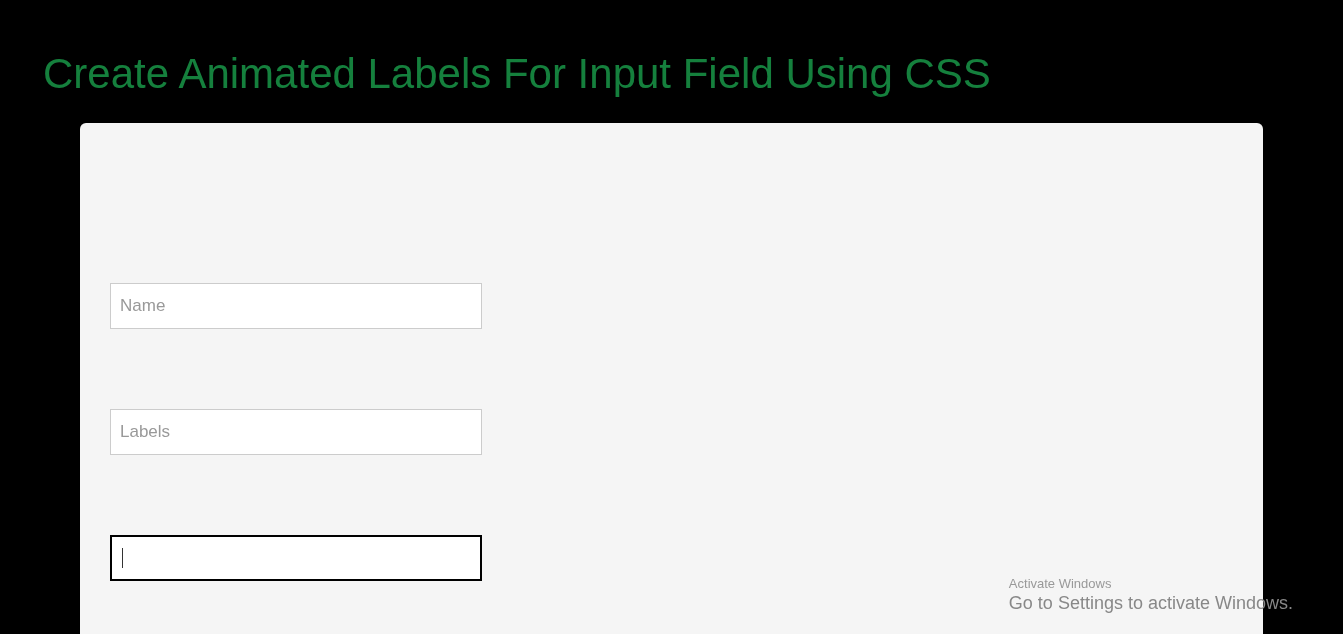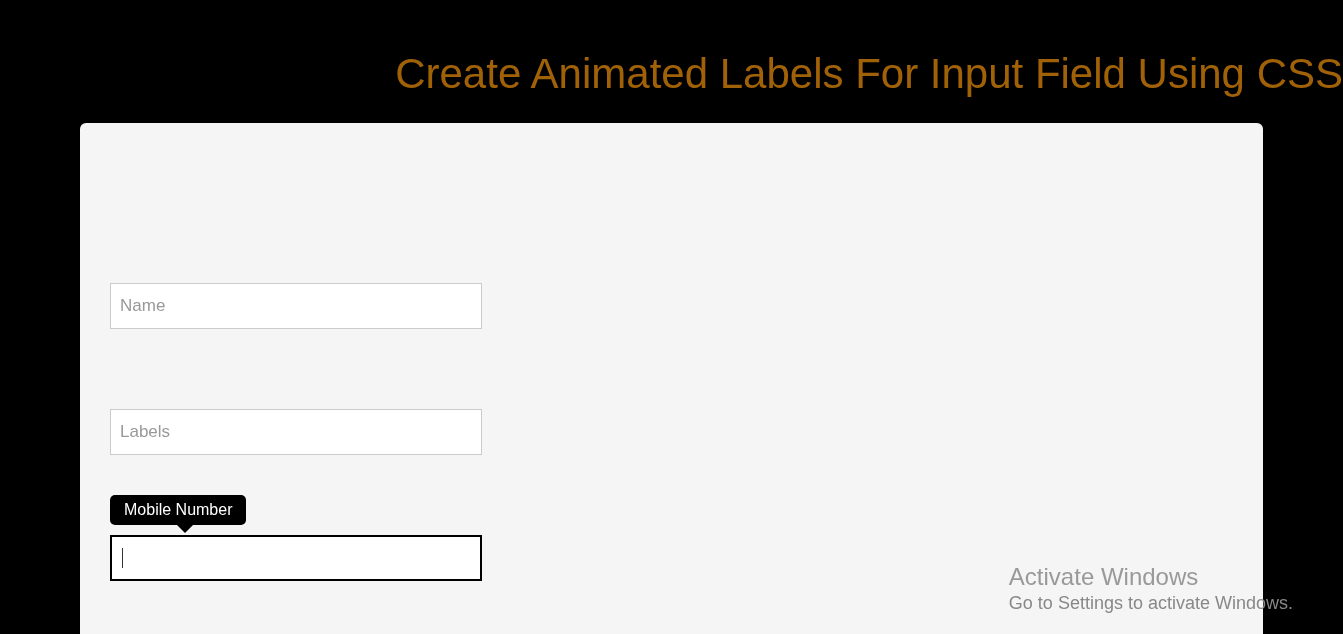--- a/index.html
+++ b/index.html
@@ -9,26 +9,27 @@
     }
     body {
       background: #000;
       font-family: 'Segoe UI', Arial, sans-serif;
       width: 1343px;
       height: 634px;
       position: relative;
       overflow: hidden;
     }
     .page-title {
-      color: #a16207;
-      text-align: right;
+      color: #15803d;
+      text-align: left;
       font-size: 42px;
       font-weight: 400;
       padding-top: 50px;
       padding-bottom: 25px;
+      padding-left: 43px;
     }
     .form-container {
       background: #f5f5f5;
       margin: 0 80px;
       border-radius: 6px;
       padding: 160px 30px 36px 30px;
       height: 615px;
       position: relative;
     }
     .input-group {
@@ -93,21 +94,21 @@
       background: #333;
     }
     .watermark {
       position: absolute;
       bottom: 20px;
       right: 50px;
       color: #888;
       text-align: left;
     }
     .watermark-title {
-      font-size: 24px;
+      font-size: 13px;
       font-weight: 300;
       color: #999;
     }
     .watermark-sub {
       font-size: 18px;
       color: #888;
       margin-top: 2px;
     }
   </style>
 </head>
@@ -121,21 +122,20 @@
     <input type="text" class="input-field" style="">
     <span class="input-label">Name</span>
   </div>
 
   <div class="input-group">
     <input type="text" class="input-field" style="">
     <span class="input-label">Labels</span>
   </div>
 
   <div class="input-group focused" style="margin-top: 50px;">
-    <div class="floating-label">Mobile Number</div>
     <input type="text" class="input-field focused" style="">
     <span class="cursor-line"></span>
   </div>
 
 </div>
 
 <div class="watermark">
   <div class="watermark-title">Activate Windows</div>
   <div class="watermark-sub">Go to Settings to activate Windows.</div>
 </div>

